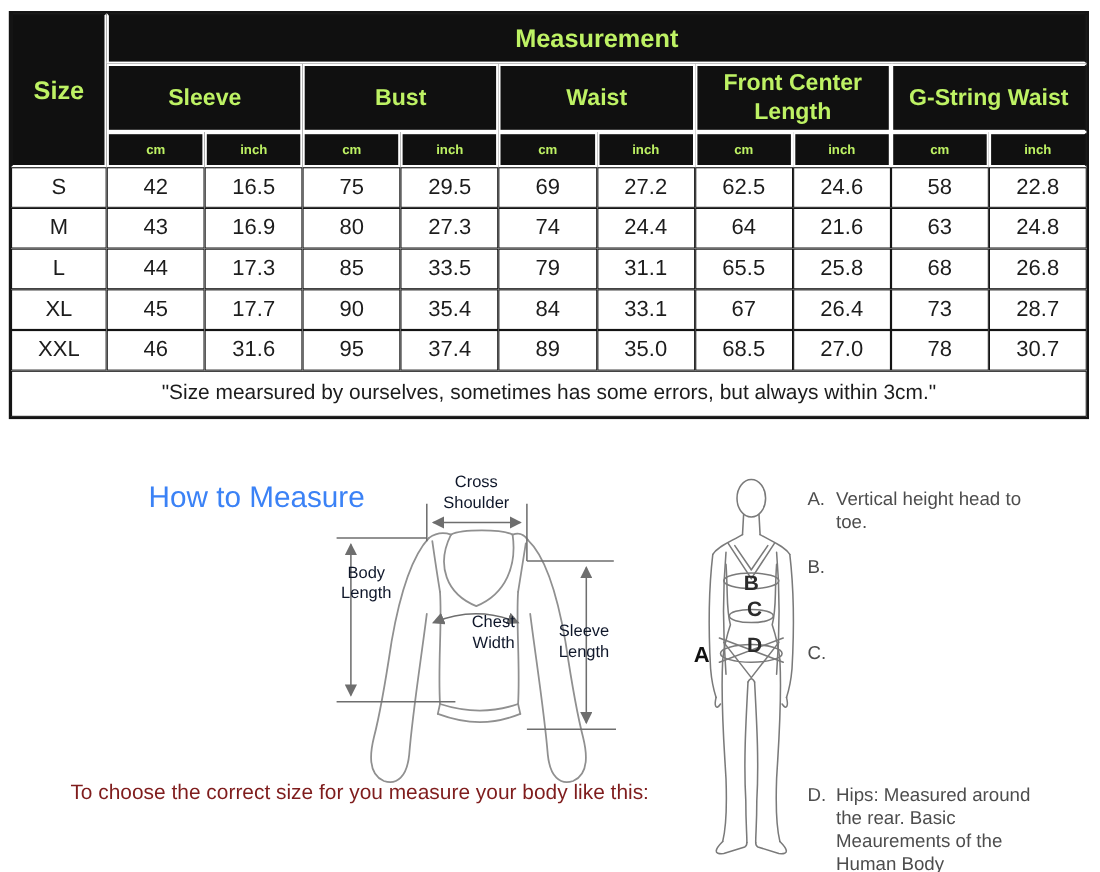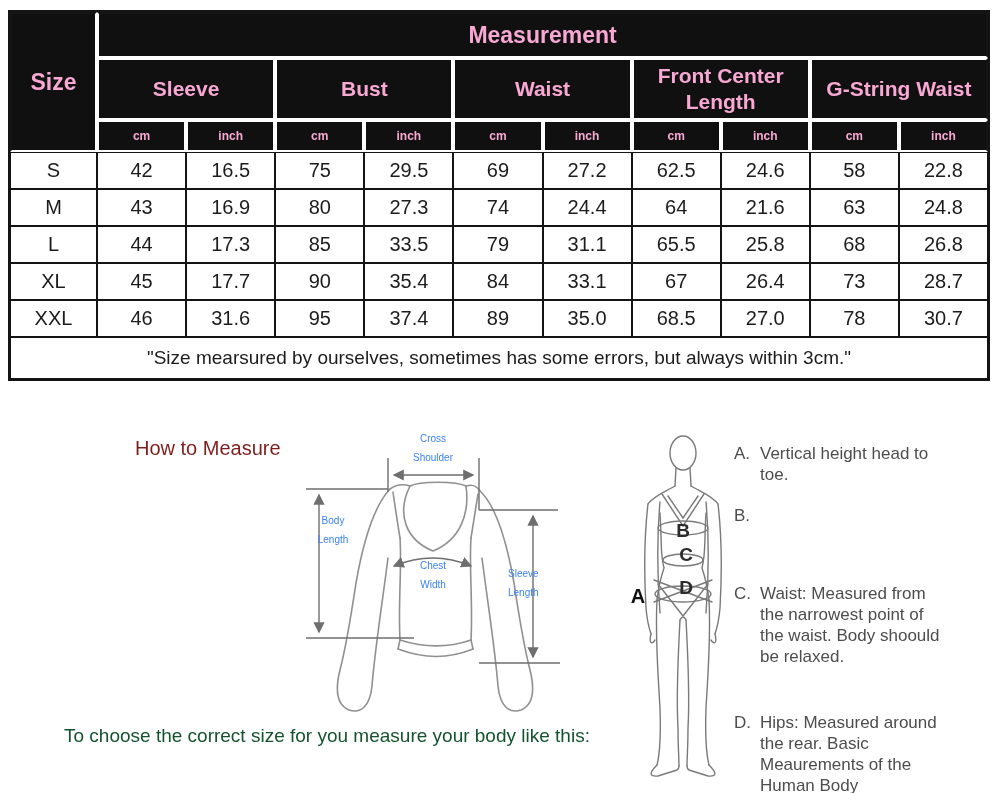--- a/index.html
+++ b/index.html
@@ -5,44 +5,44 @@
   * { box-sizing: border-box; margin: 0; padding: 0; }
   html,body { background:#ffffff; }
   body { width:1000px; height:793px; font-family:"Liberation Sans", sans-serif; position:relative; }
   #screen { position:absolute; left:0; top:0; width:1000px; height:793px; overflow:hidden; background:#fff; }
 
   
   .size-table { position:absolute; left:8px; top:10px; width:982px;
     border-collapse:separate; border-spacing:0; table-layout:fixed;
     border:2px solid #141414; }
   .size-table th {
-    background:#101010; color:#f9a8d4; font-weight:bold; text-align:center;
+    background:#101010; color:#bef264; font-weight:bold; text-align:center;
     vertical-align:middle; border:2px solid #ffffff; }
   .size-table tr.r1 th { font-size:23px; height:46px; }
   .size-table tr.r2 th { font-size:21px; height:62px; line-height:26px; }
   .size-table tr.r3 th { font-size:12px; height:32px; }
   .size-table th.size-head { font-size:21px; }
   
   .size-table tr.r1 th { border-top-color:#141414; }
   .size-table th.edge-l { border-left-color:#141414; }
   .size-table th.edge-r { border-right-color:#141414; }
   .size-table td {
     background:#fff; color:#1c1c1c; text-align:center; vertical-align:middle;
     border:1px solid #141414; font-size:20px; height:37px; }
   .size-table td.note-cell { font-size:19px; height:42px; }
 
   
   .guide { position:absolute; left:0; top:410px; width:1000px; height:383px; }
-  .howto-title { position:absolute; left:135px; top:27px; font-size:20px; color:#7f1d1d; }
-  .bottom-text { position:absolute; left:64px; top:315px; font-size:19px; color:#14532d; }
-
-  .diag-label { position:absolute; font-size:10px; line-height:19px; color:#3b82f6; }
+  .howto-title { position:absolute; left:135px; top:27px; font-size:27px; color:#3b82f6; }
+  .bottom-text { position:absolute; left:64px; top:300px; font-size:19px; color:#7f1d1d; }
+
+  .diag-label { position:absolute; font-size:15px; line-height:19px; color:#0f172a; }
   .lbl-cross  { left:385px; top:19px;  width:96px; text-align:center; }
   .lbl-body   { left:298px; top:101px; width:70px;text-align:center; }
-  .lbl-chest  { left:398px; top:146px; width:70px; text-align:center; }
+  .lbl-chest  { left:398px; top:146px; width:70px; text-align:right; }
   .lbl-sleeve { left:508px; top:154px; width:70px; }
 
   .fig-marker { position:absolute; font-size:19px; font-weight:bold; color:#2b2b2b; width:20px; text-align:center; }
   .mk-a { left:628px; top:175px; color:#101010; font-size:20px; }
   .mk-b { left:673px; top:110px; }
   .mk-c { left:676px; top:134px; }
   .mk-d { left:676px; top:167px; }
 
   .shirt-svg { position:absolute; left:290px; top:8px; }
   .body-svg  { position:absolute; left:620px; top:8px; }
@@ -270,21 +270,20 @@
 
     <div class="instr in-a">
       <span class="pre">A.</span>
       <span class="txt">Vertical height head to toe.</span>
     </div>
     <div class="instr in-b">
       <span class="pre">B.</span>
     </div>
     <div class="instr in-c">
       <span class="pre">C.</span>
-      <span class="txt">Waist: Measured from the narrowest point of the waist. Body shoould be relaxed.</span>
     </div>
     <div class="instr in-d">
       <span class="pre">D.</span>
       <span class="txt">Hips: Measured around the rear. Basic Meaurements of the Human Body</span>
     </div>
 
     <div class="bottom-text">To choose the correct size for you measure your body like this:</div>
   </div>
 </div>
 

